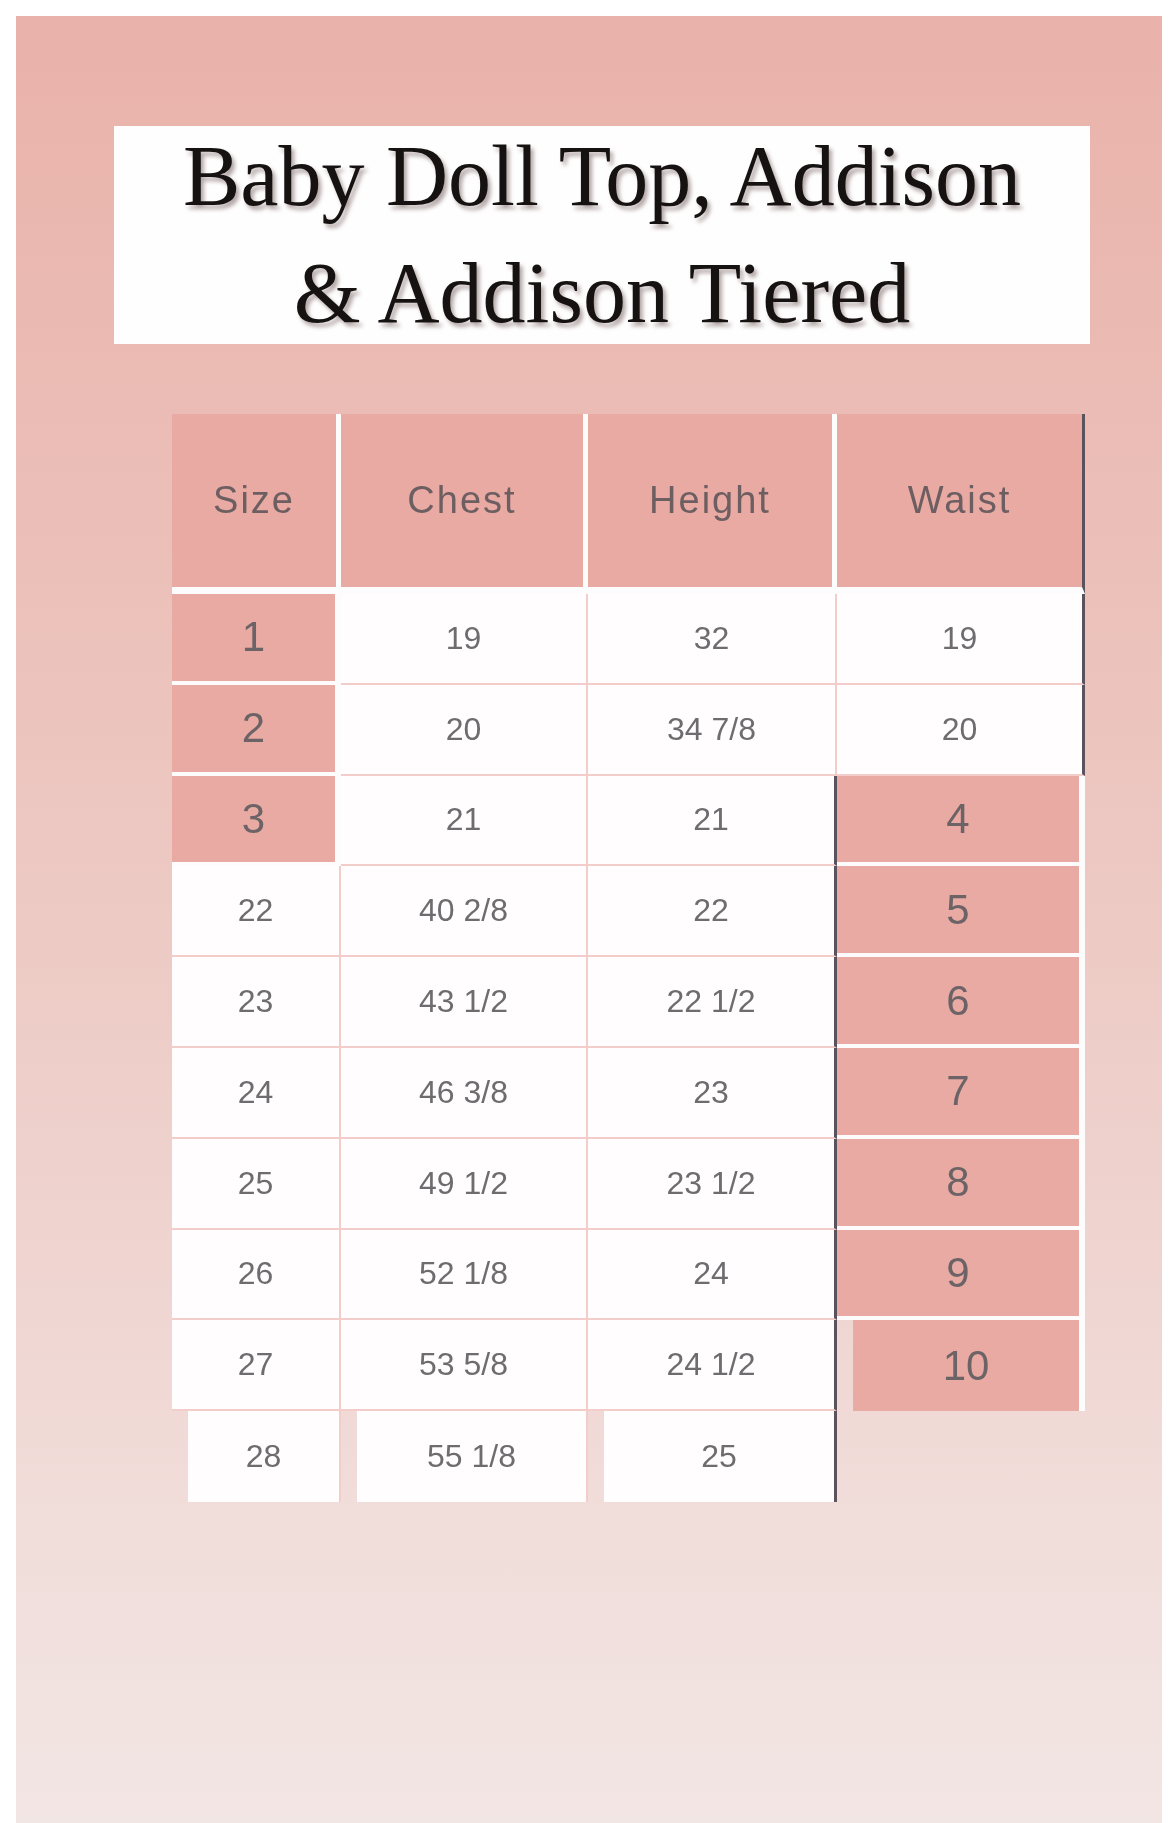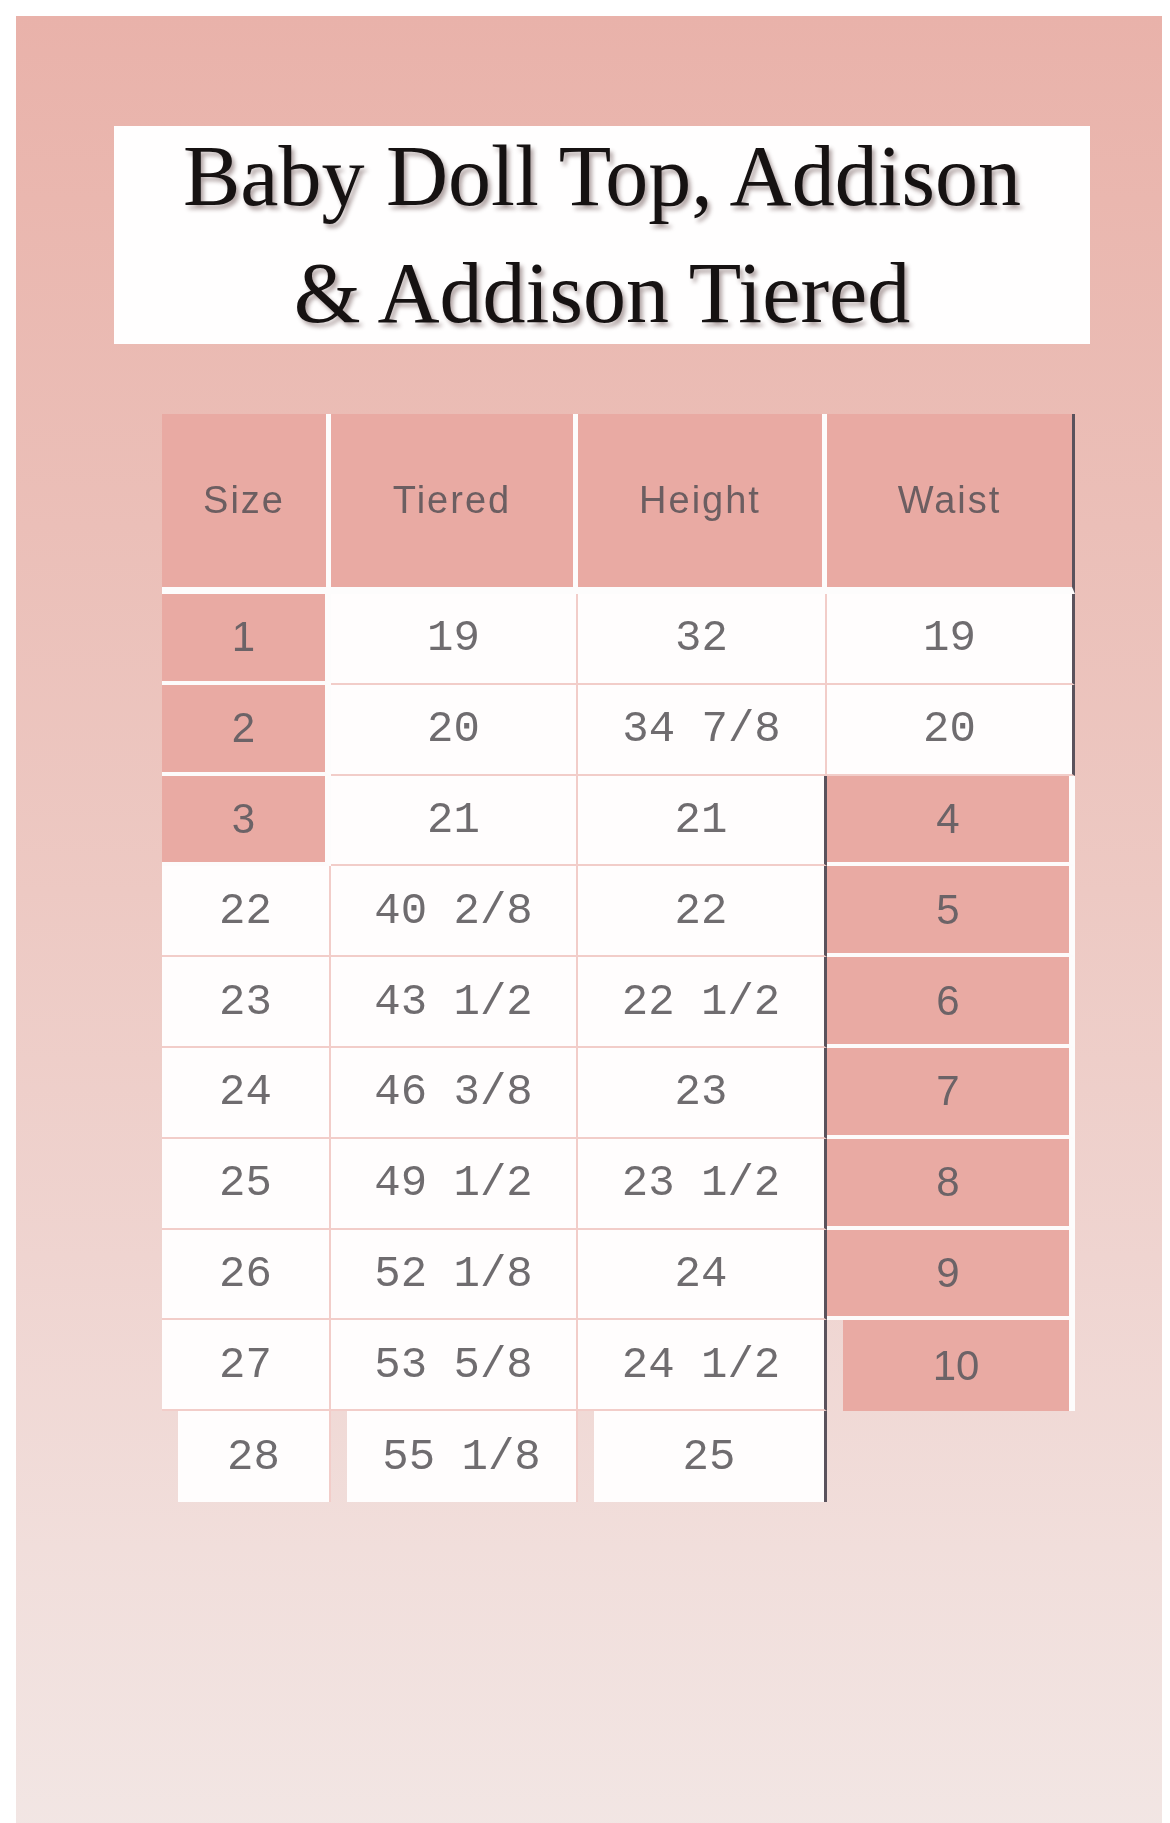--- a/index.html
+++ b/index.html
@@ -38,21 +38,21 @@
     font-family: "Liberation Serif", serif;
     font-size: 86px;
     line-height: 101px;
     color: #161212;
     text-shadow: 3px 4px 4px rgba(60, 30, 30, 0.40);
     white-space: nowrap;
   }
 
   .size-table {
     position: absolute;
-    left: 138px;
+    left: 148px;
     top: 390px;
     width: 913px;
     display: grid;
     grid-template-columns: 169px 247px 249px 248px;
     grid-template-rows: 180px repeat(10, 90.8px);
   }
 
   .cell {
     display: flex;
     align-items: center;
@@ -72,39 +72,38 @@
     border-right: 6px solid #fdfcfc;
     border-bottom: 4px solid #fdfbfb;
     color: #6c6367;
     font-size: 42px;
   }
   .dcell {
     background: #fffdfd;
     border-right: 2px solid #f2cdc9;
     border-bottom: 2px solid #f2cdc9;
     color: #6f6c6f;
-    font-size: 44px;
-    font-family: Liberation Mono, monospace;
+    font-size: 32px;
   }
   .hcell.last-col, .dcell.last-col { border-right: 3px solid #5a525c; }
   .scell.last-row, .dcell.last-row { border-bottom: none; margin-left: 16px; }
 </style>
 </head>
 <body>
 
 <div class="page">
 
   <div class="title-card">
     <div class="title-line">Baby Doll Top, Addison</div>
     <div class="title-line">&amp; Addison Tiered</div>
   </div>
 
   <div class="size-table" id="size-table">
       <div class="cell hcell">Size</div>
-      <div class="cell hcell">Tiered</div>
+      <div class="cell hcell">Chest</div>
       <div class="cell hcell">Height</div>
       <div class="cell hcell last-col">Waist</div>
       <div class="cell scell">1</div>
       <div class="cell dcell">19</div>
       <div class="cell dcell">32</div>
       <div class="cell dcell last-col">19</div>
       <div class="cell scell">2</div>
       <div class="cell dcell">20</div>
       <div class="cell dcell">34 7/8</div>
       <div class="cell dcell last-col">20</div>

